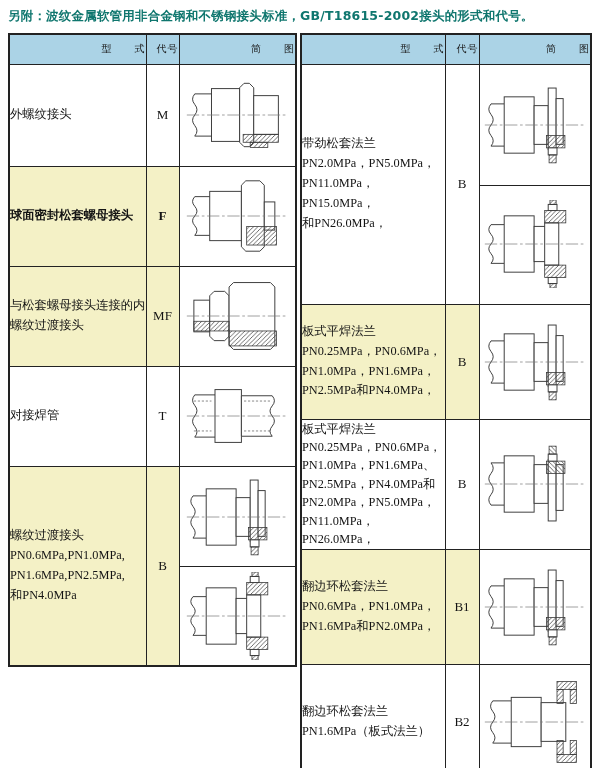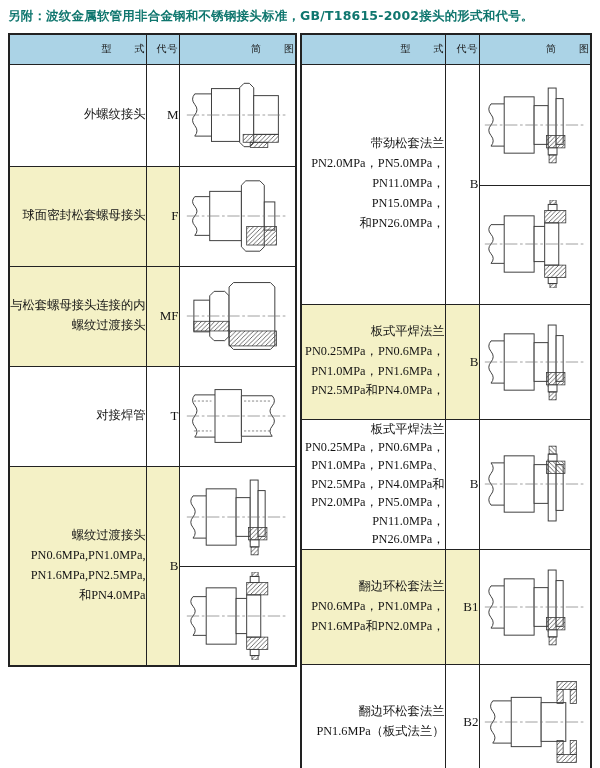--- a/index.html
+++ b/index.html
@@ -12,21 +12,21 @@
   body{width:600px;height:768px;overflow:hidden;
        font-family:"Liberation Serif","DejaVu Serif",serif;color:var(--c-text);}
   .page{padding:5px 8px 0 8px;box-sizing:border-box;}
   .doc-title{font-family:"DejaVu Sans","Liberation Sans",sans-serif;
              font-weight:bold;font-size:12.5px;color:#0f766e;margin:3px 0 8px 0;
              letter-spacing:0.2px;}
   .tables{display:flex;gap:3px;align-items:flex-start;}
   table.t{border-collapse:collapse;border:2px solid var(--c-border);
           table-layout:fixed;}
   table.t td{border:1px solid var(--c-border);vertical-align:middle;
-             overflow:hidden;padding:0;text-align:right;}
+             overflow:hidden;padding:0;}
   tr.hdr td{background:var(--c-header);text-align:right;font-size:10px;
             letter-spacing:1px;color:#1a1a1a;}
   .c-type{font-size:12.3px;line-height:1.62;padding:4px 4px 4px 9px;
           white-space:pre-line;text-align:left;}
   .c-code{text-align:center;font-size:13px;}
   tr.hl .c-type, tr.hl .c-code{background:var(--c-hl);}
   .c-diag{text-align:center;background:#fff;}
   .dg{display:flex;align-items:center;justify-content:center;width:100%;height:100%;}
   .c-diag .dg{height:auto;}
   .half{box-sizing:border-box;display:flex;align-items:center;justify-content:center;}
@@ -68,21 +68,21 @@
                   <rect x="30" y="20" width="32" height="60" fill="#fff" stroke="#3a3a3a" stroke-width="1.1"></rect>
                   <path d="M67 14 H73 L78 19 V81 L73 86 H67 L62 81 V19 Z" fill="#fff" stroke="#3a3a3a" stroke-width="1.1"></path>
                   <rect x="78" y="28" width="28" height="44" fill="#fff" stroke="#3a3a3a" stroke-width="1.1"></rect>
                   <rect x="66" y="72" width="40" height="9" fill="url(#hp)" stroke="#3a3a3a" stroke-width="0.9"></rect>
                   <rect x="74" y="81" width="20" height="6" fill="url(#hp)" stroke="#3a3a3a" stroke-width="0.9"></rect>
                   <line x1="2" y1="50" x2="116" y2="50" stroke="#777" stroke-width="0.8" stroke-dasharray="14 3 3 3"></line>
                 </svg>
               </div>
             </td>
         </tr>
-        <tr class="hl" style="height:100px;">
+        <tr class="hl" style="height:100px;font-weight:bold;">
           <td class="c-type">球面密封松套螺母接头</td>
           <td class="c-code">F</td>
           <td class="c-diag">
               <div class="dg">
                 <svg viewBox="0 0 118 100" width="108" height="88">
                   <defs>
                     <pattern id="hp" patternUnits="userSpaceOnUse" width="5" height="5">
                       <path d="M0 5 L5 0" stroke="#444" stroke-width="0.9"></path>
                     </pattern>
                   </defs>

